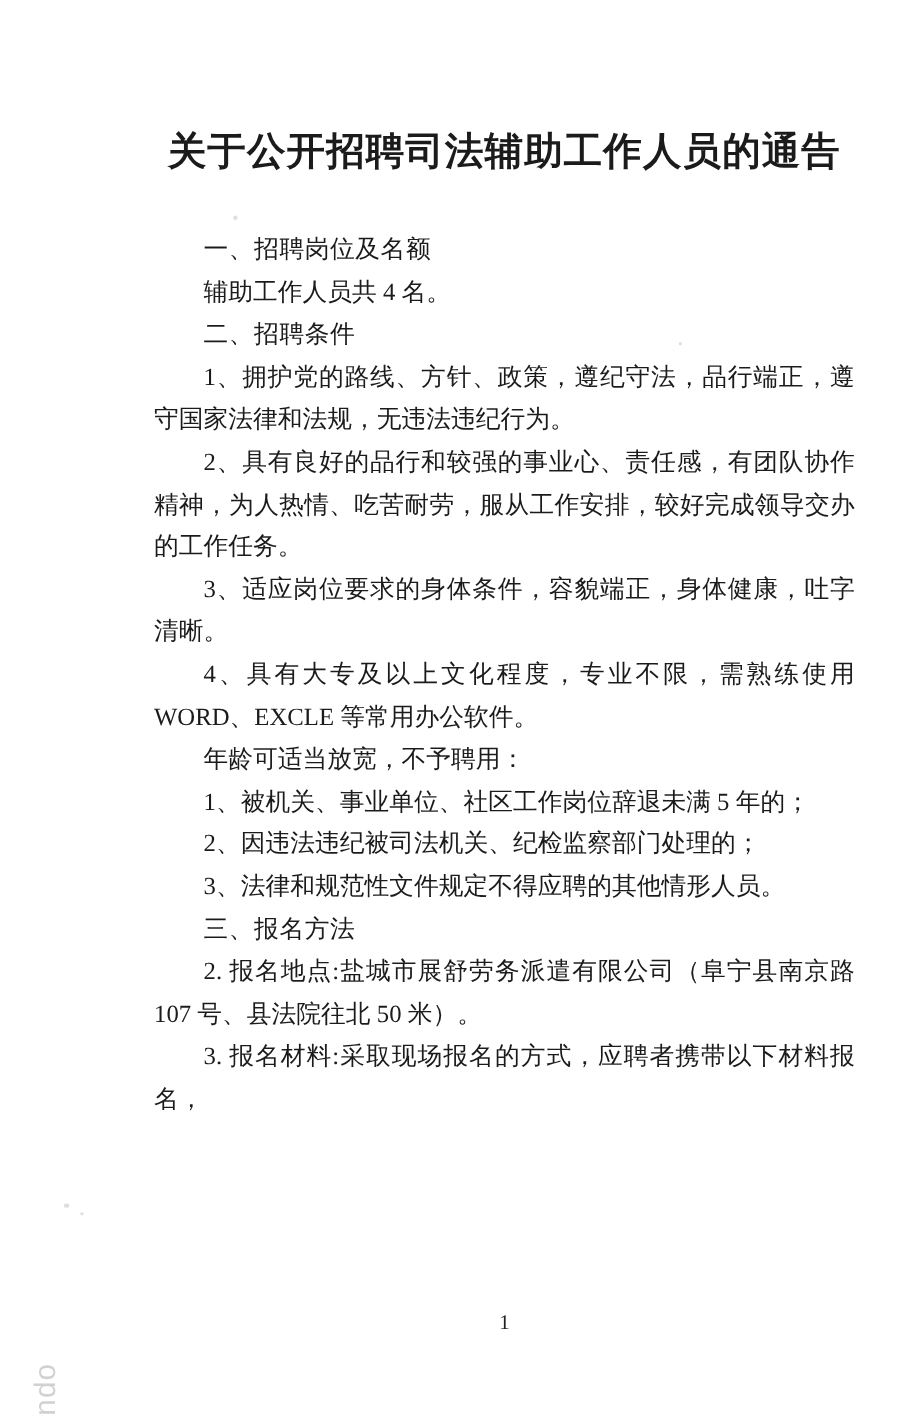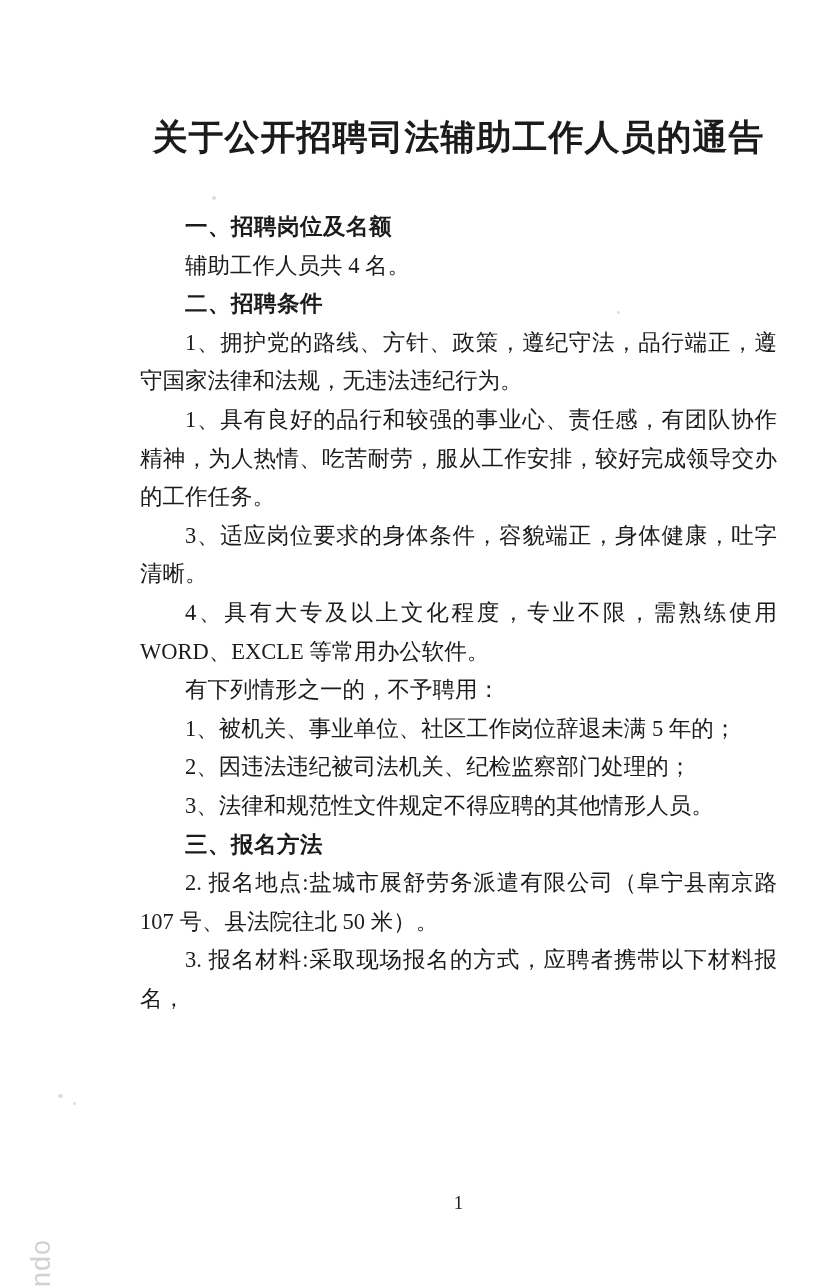--- a/index.html
+++ b/index.html
@@ -35,21 +35,21 @@
     font-size: 22.5px;
     line-height: 38.6px;
     text-align: justify;
     text-align-last: left;
   }
   .doc-body p {
     margin: 0;
     text-indent: 2em;
   }
   .doc-body p.heading {
-    font-weight: 700;
+    font-weight: 400;
     font-family: "Liberation Sans", "DejaVu Sans", sans-serif;
     letter-spacing: 0.5px;
   }
   .page-number {
     position: absolute;
     left: 140px;
     top: 1192px;
     width: 637px;
     text-align: center;
     font-size: 19px;
@@ -82,24 +82,24 @@
 
   <div class="content">
 
     <h1 class="doc-title">关于公开招聘司法辅助工作人员的通告</h1>
 
     <div class="doc-body">
       <p class="heading">一、招聘岗位及名额</p>
       <p class="para">辅助工作人员共 4 名。</p>
       <p class="heading">二、招聘条件</p>
       <p class="para">1、拥护党的路线、方针、政策，遵纪守法，品行端正，遵守国家法律和法规，无违法违纪行为。</p>
-      <p class="para">1、具有良好的品行和较强的事业心、责任感，有团队协作精神，为人热情、吃苦耐劳，服从工作安排，较好完成领导交办的工作任务。</p>
+      <p class="para">2、具有良好的品行和较强的事业心、责任感，有团队协作精神，为人热情、吃苦耐劳，服从工作安排，较好完成领导交办的工作任务。</p>
       <p class="para">3、适应岗位要求的身体条件，容貌端正，身体健康，吐字清晰。</p>
       <p class="para">4、具有大专及以上文化程度，专业不限，需熟练使用 WORD、EXCLE 等常用办公软件。</p>
-      <p class="para">有下列情形之一的，不予聘用：</p>
+      <p class="para">年龄可适当放宽，不予聘用：</p>
       <p class="para">1、被机关、事业单位、社区工作岗位辞退未满 5 年的；</p>
       <p class="para">2、因违法违纪被司法机关、纪检监察部门处理的；</p>
       <p class="para">3、法律和规范性文件规定不得应聘的其他情形人员。</p>
       <p class="heading">三、报名方法</p>
       <p class="para">2. 报名地点:盐城市展舒劳务派遣有限公司（阜宁县南京路 107 号、县法院往北 50 米）。</p>
       <p class="para">3. 报名材料:采取现场报名的方式，应聘者携带以下材料报名，</p>
     </div>
 
   </div>
 

